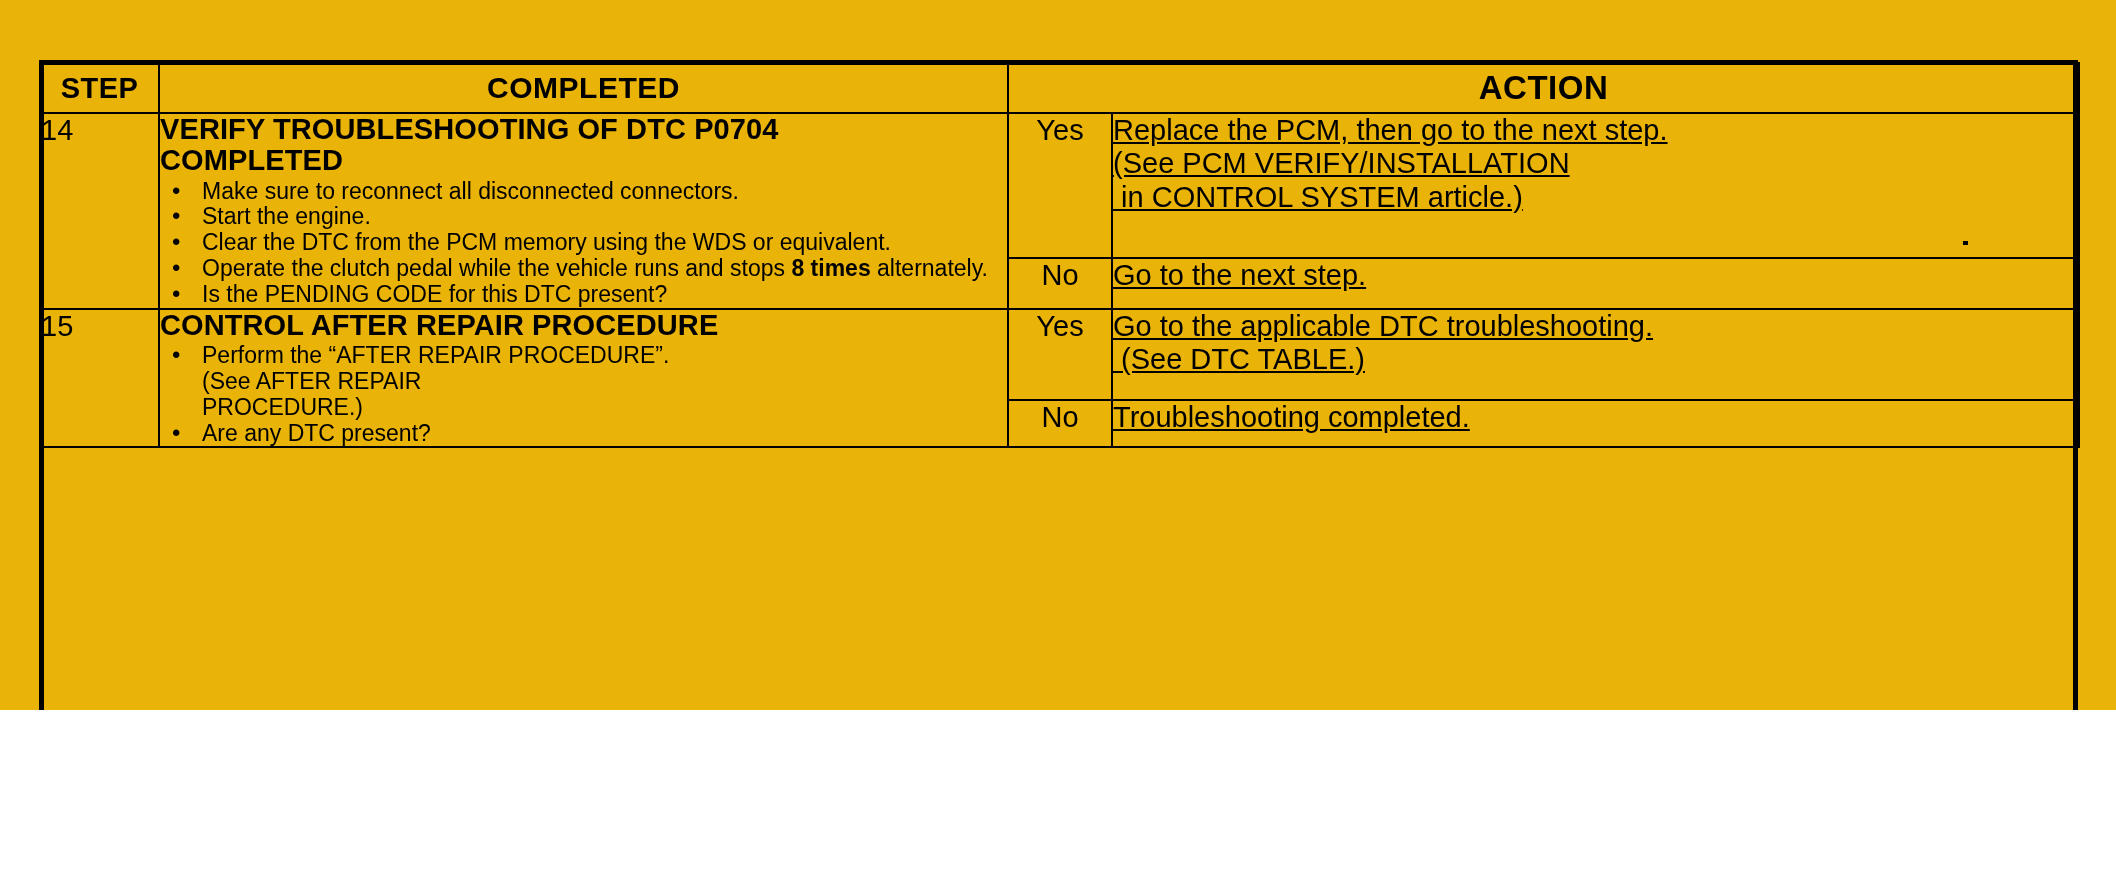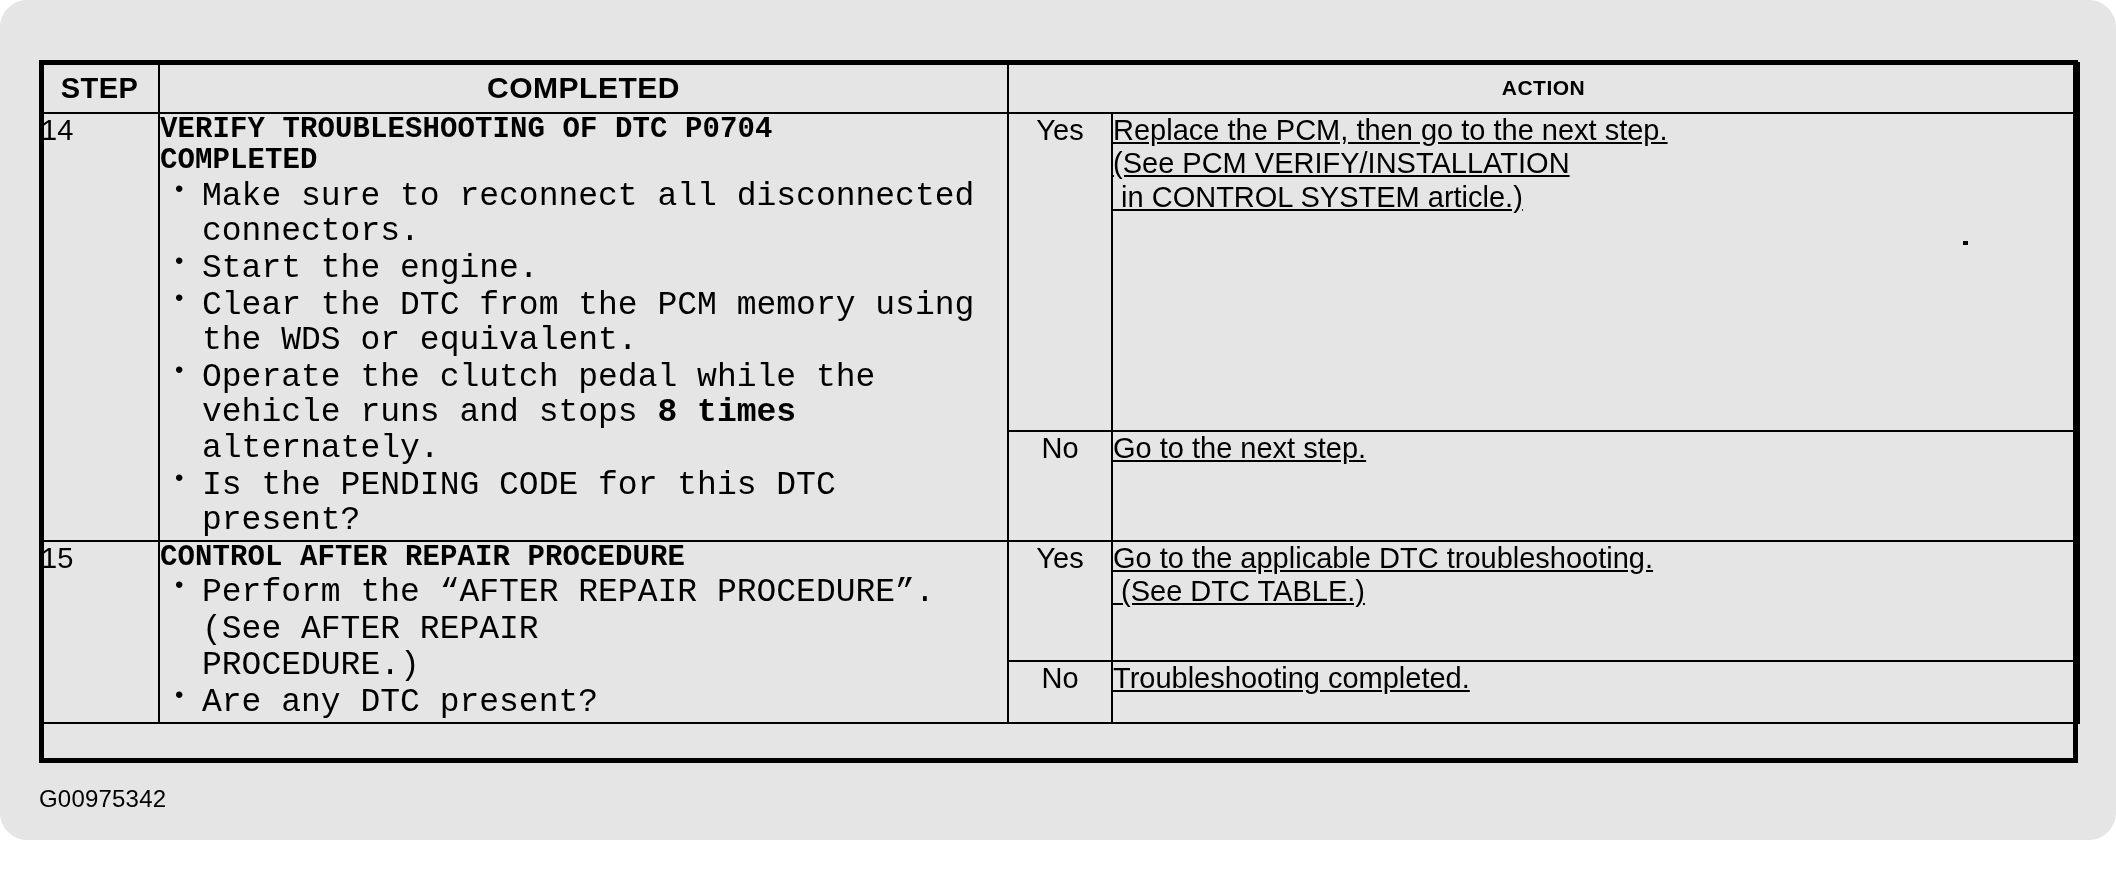--- a/index.html
+++ b/index.html
@@ -12,24 +12,23 @@
     width: 2116px;
     height: 887px;
     font-family: "Liberation Sans", sans-serif;
     color: #000000;
     -webkit-font-smoothing: none;
   }
 
   .page {
     position: relative;
     width: 2116px;
-    height: 840px;
-    background: #e5e5e5;
+    height: 710px;
+    background: #eab308;
     overflow: hidden;
-    border-radius: 27px;
   }
 
   
   .ts-table {
     position: absolute;
     left: 39px;
     top: 62px;
     width: 2039px;
     border-collapse: collapse;
     table-layout: fixed;
@@ -74,33 +73,32 @@
   .hdr td {
     height: 48px;
     text-align: center;
     vertical-align: middle;
     font-weight: bold;
     font-size: 29px;
     letter-spacing: 0.5px;
   }
   .hdr .h-step { font-size: 29px; }
   .hdr .h-insp { font-size: 30px; }
-  .hdr .h-act  { font-size: 21px; }
+  .hdr .h-act  { font-size: 33px; }
 
   
   .cell-step {
     text-align: left;
     font-size: 29px;
     padding-top: 9px;
   }
   .cell-insp {
     padding: 6px 8px 8px 12px;
     font-size: 29px;
     line-height: 1.08;
-    font-family: Liberation Mono, monospace;
   }
   .cell-yn {
     text-align: center;
     font-size: 29px;
     padding-top: 9px;
   }
   .cell-act {
     padding: 6px 8px 8px 12px;
     font-size: 29px;
     line-height: 1.15;
@@ -117,21 +115,21 @@
 
   ul.bullets {
     list-style: none;
     margin: 0;
     padding: 0;
   }
   ul.bullets > li {
     position: relative;
     padding-left: 42px;
     margin: 0 0 1px 0;
-    font-size: 33px;
+    font-size: 23px;
     line-height: 1.08;
   }
   ul.bullets > li::before {
     content: "\2022";
     position: absolute;
     left: 12px;
     top: -1px;
     font-size: 24px;
   }
   ul.bullets > li.nobullet::before { content: ""; }

